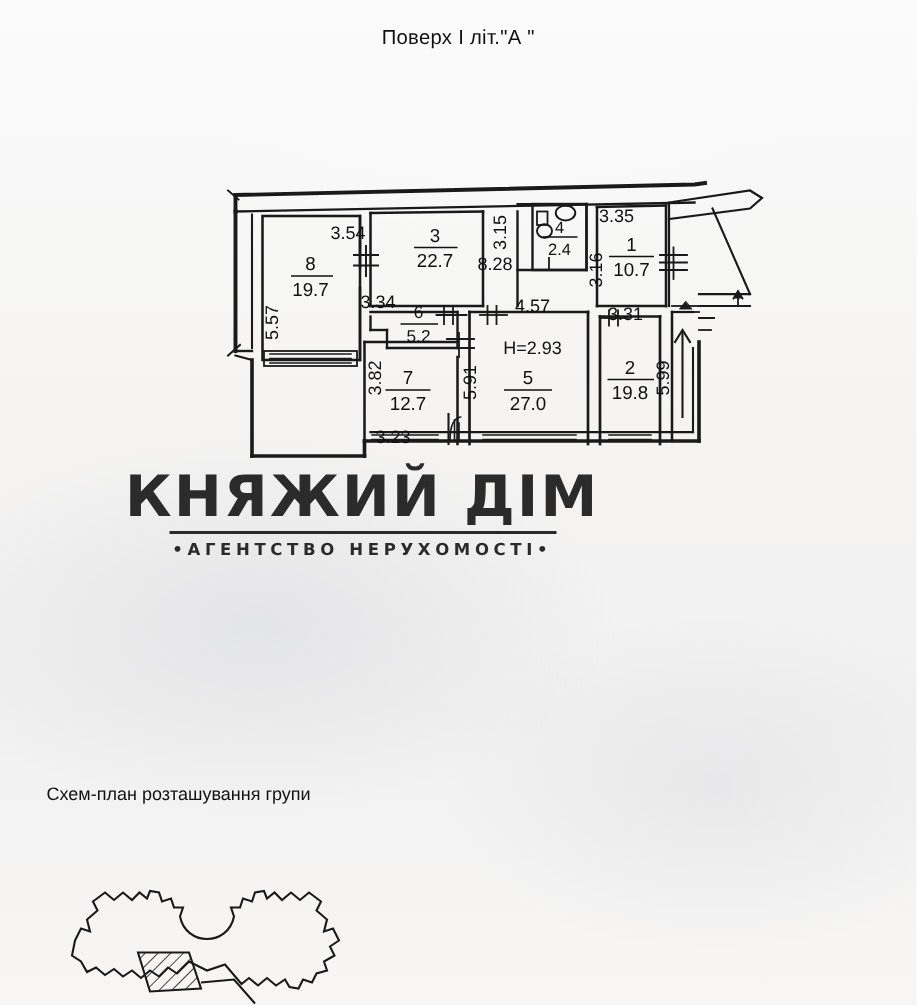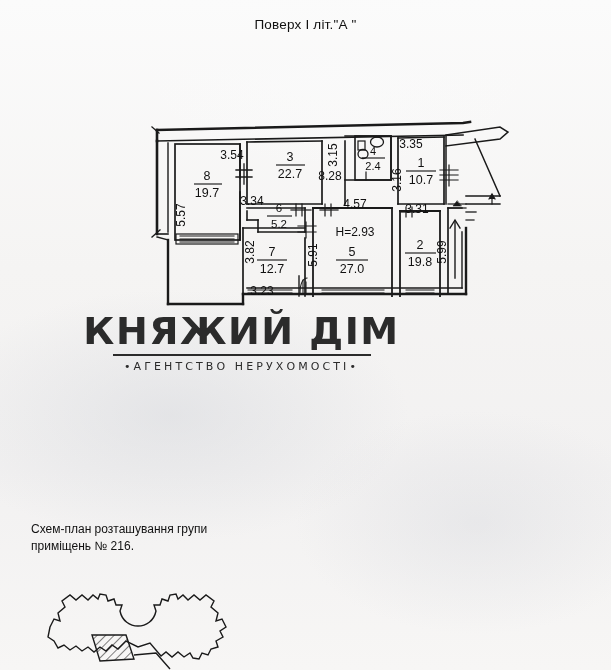--- a/index.html
+++ b/index.html
@@ -61,21 +61,21 @@
     line-height: 1.02;
   }
   #wm-rule {
     width: 258px;
     height: 2px;
     background: #2b2b2b;
     margin: 3px auto 4px auto;
   }
   #wm-sub {
     font-family: "DejaVu Sans", sans-serif;
-    font-weight: 400;
+    font-weight: 700;
     font-size: 11px;
     letter-spacing: 3.1px;
     color: #2b2b2b;
   }
   
   #caption {
     position: absolute;
     left: 31px;
     top: 521px;
     width: 300px;
@@ -287,21 +287,20 @@
   </svg>
 
   <div id="watermark">
     <div id="wm-title">КНЯЖИЙ ДІМ</div>
     <div id="wm-rule"></div>
     <div id="wm-sub">•АГЕНТСТВО НЕРУХОМОСТІ•</div>
   </div>
 
   <div id="caption">
     <div>Схем-план розташування групи</div>
-    <div>приміщень № 216.</div>
   </div>
 
   <svg class="svg-layer" id="site-sketch" width="260" height="90" style="left:30px; top:583px;">
     <defs>
       <pattern id="hatch" patternUnits="userSpaceOnUse" width="6" height="6" patternTransform="rotate(45)">
         <line x1="0" y1="0" x2="0" y2="6" stroke="#1a1a1a" stroke-width="1.1"></line>
       </pattern>
     </defs>
     <g fill="none" stroke="#1a1a1a" stroke-width="1.4" stroke-linejoin="miter">
 

